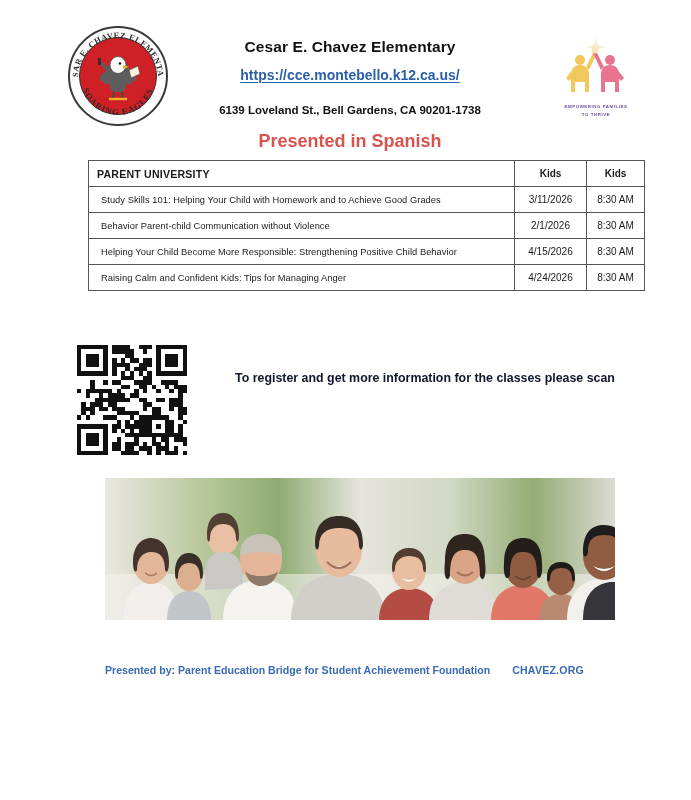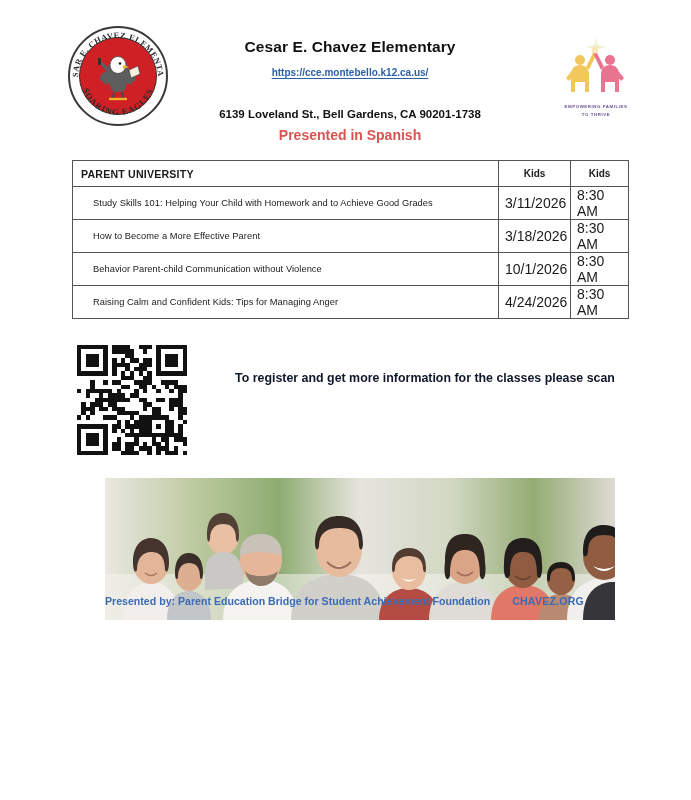--- a/index.html
+++ b/index.html
@@ -84,35 +84,35 @@
   }
   .school-name {
     font-size: 15.5px;
     font-weight: bold;
     color: #111;
     letter-spacing: 0.1px;
   }
   .school-url {
     display: inline-block;
     margin-top: 11px;
-    font-size: 10px;
+    font-size: 14px;
     font-weight: bold;
     color: #2a5faa;
     text-decoration: underline;
     text-underline-offset: 2px;
   }
   .school-address {
-    margin-top: 28px;
+    margin-top: 20px;
     font-size: 11.5px;
     font-weight: bold;
     color: #111;
   }
   .presented-language {
-    margin-top: 7px;
-    font-size: 14px;
+    margin-top: 15px;
+    font-size: 18px;
     font-weight: bold;
     color: #d9534f;
   }
 
   
   .pebsaf-logo {
     position: absolute;
     left: 548px;
     top: 34px;
     width: 96px;
@@ -128,21 +128,21 @@
     font-weight: bold;
     letter-spacing: 0.55px;
     line-height: 1.65;
     color: #6b4f96;
     text-transform: uppercase;
   }
 
   
   .schedule-wrap {
     position: absolute;
-    left: 72px;
+    left: 88px;
     top: 160px;
     width: 556px;
   }
   table.schedule {
     width: 100%;
     border-collapse: collapse;
     table-layout: fixed;
   }
   table.schedule th,
   table.schedule td {
@@ -162,26 +162,27 @@
     padding-left: 8px;
   }
   table.schedule th.col-date,
   table.schedule th.col-time {
     text-align: center;
     font-size: 10px;
     font-weight: bold;
   }
   table.schedule td.topic {
     text-align: left;
-    padding-left: 20px;
+    padding-left: 12px;
     letter-spacing: 0.05px;
   }
   table.schedule td.date,
   table.schedule td.time {
-    font-size: 14px;
+    text-align: center;
+    font-size: 10px;
   }
   col.w-topic { width: 426px; }
   col.w-date  { width: 72px; }
   col.w-time  { width: 58px; }
 
   
   .qr-block {
     position: absolute;
     left: 72px;
     top: 345px;
@@ -214,21 +215,21 @@
     height: 142px;
     overflow: hidden;
     background: #eceae4;
   }
   .photo svg { display: block; }
 
   
   .footer {
     position: absolute;
     left: 105px;
-    top: 595px;
+    top: 664px;
     width: 520px;
     display: flex;
     align-items: flex-start;
     gap: 22px;
     font-size: 10.6px;
     font-weight: bold;
     color: #3b6bb5;
   }
   .footer-presented { white-space: nowrap; }
   .footer-site { white-space: nowrap; letter-spacing: 0.2px; }
@@ -318,27 +319,27 @@
         <th class="col-time">Kids</th>
       </tr>
     </thead>
     <tbody>
       <tr>
         <td class="topic">Study Skills 101: Helping Your Child with Homework and to Achieve Good Grades</td>
         <td class="date">3/11/2026</td>
         <td class="time">8:30 AM</td>
       </tr>
       <tr>
-        <td class="topic">How to Become a More Effective Parent</td>
-        <td class="date">3/18/2026</td>
+        <td class="topic">Behavior Parent-child Communication without Violence</td>
+        <td class="date">2/1/2026</td>
         <td class="time">8:30 AM</td>
       </tr>
       <tr>
-        <td class="topic">Behavior Parent-child Communication without Violence</td>
-        <td class="date">10/1/2026</td>
+        <td class="topic">Helping Your Child Become More Responsible: Strengthening Positive Child Behavior</td>
+        <td class="date">4/15/2026</td>
         <td class="time">8:30 AM</td>
       </tr>
       <tr>
         <td class="topic">Raising Calm and Confident Kids: Tips for Managing Anger</td>
         <td class="date">4/24/2026</td>
         <td class="time">8:30 AM</td>
       </tr>
     </tbody>
   </table>
 </div>

